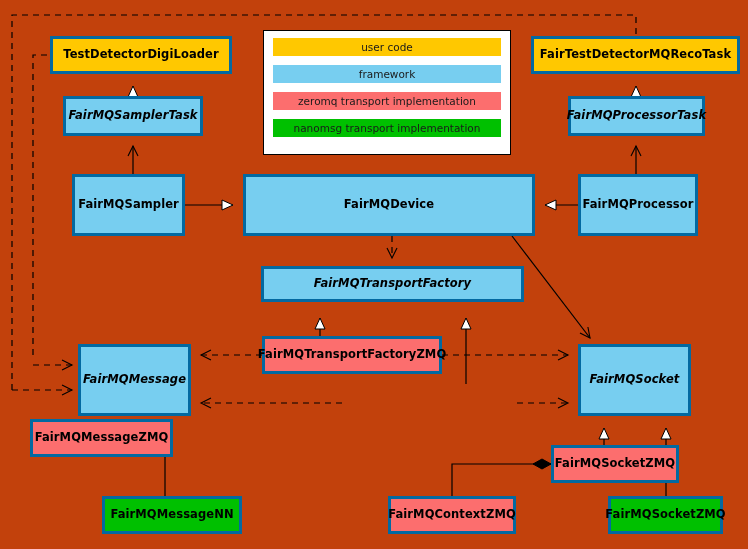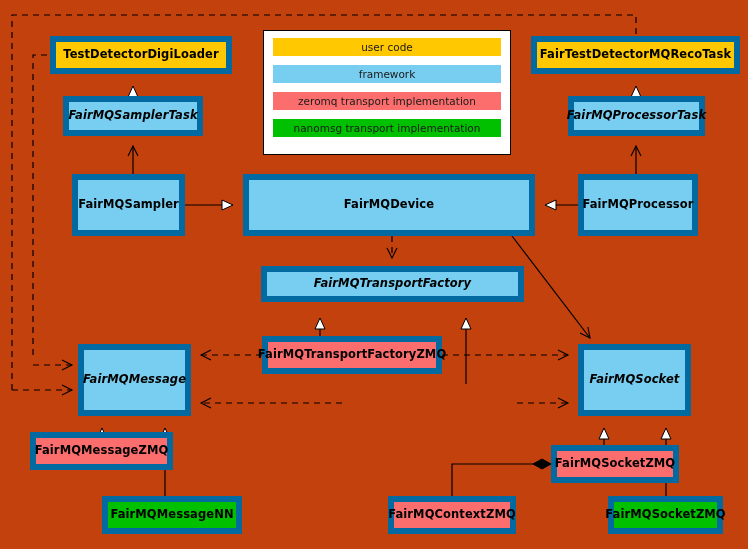--- a/index.html
+++ b/index.html
@@ -19,21 +19,21 @@
     position: absolute;
     left: 0;
     top: 0;
     width: 748px;
     height: 549px;
     pointer-events: none;
   }
   .node {
     position: absolute;
     box-sizing: border-box;
-    border: 6px solid #0369a1;
+    border: 3px solid #0369a1;
     display: flex;
     align-items: center;
     justify-content: center;
     text-align: center;
     font-size: 11.5px;
     font-weight: bold;
     color: #000000;
     line-height: 1.15;
     letter-spacing: 0.1px;
   }
@@ -161,21 +161,21 @@
     </div>
   <div class="node zmq" style="left:262px; top:336px; width:180px; height:38px;">
       <span>FairMQTransportFactoryZMQ</span>
     </div>
   <div class="node framework abstract" style="left:78px;  top:344px; width:113px; height:72px;">
       <span>FairMQMessage</span>
     </div>
   <div class="node framework abstract" style="left:578px; top:344px; width:113px; height:72px;">
       <span>FairMQSocket</span>
     </div>
-  <div class="node zmq" style="left:30px;  top:432px; width:143px; height:38px;align-items:center;">
+  <div class="node zmq" style="left:30px;  top:419px; width:143px; height:38px;align-items:center;">
       <span>FairMQMessageZMQ</span>
     </div>
   <div class="node nn" style="left:102px; top:496px; width:140px; height:38px;">
       <span>FairMQMessageNN</span>
     </div>
   <div class="node zmq" style="left:551px; top:445px; width:128px; height:38px;">
       <span>FairMQSocketZMQ</span>
     </div>
   <div class="node nn" style="left:608px; top:496px; width:115px; height:38px;">
       <span>FairMQSocketZMQ</span>

